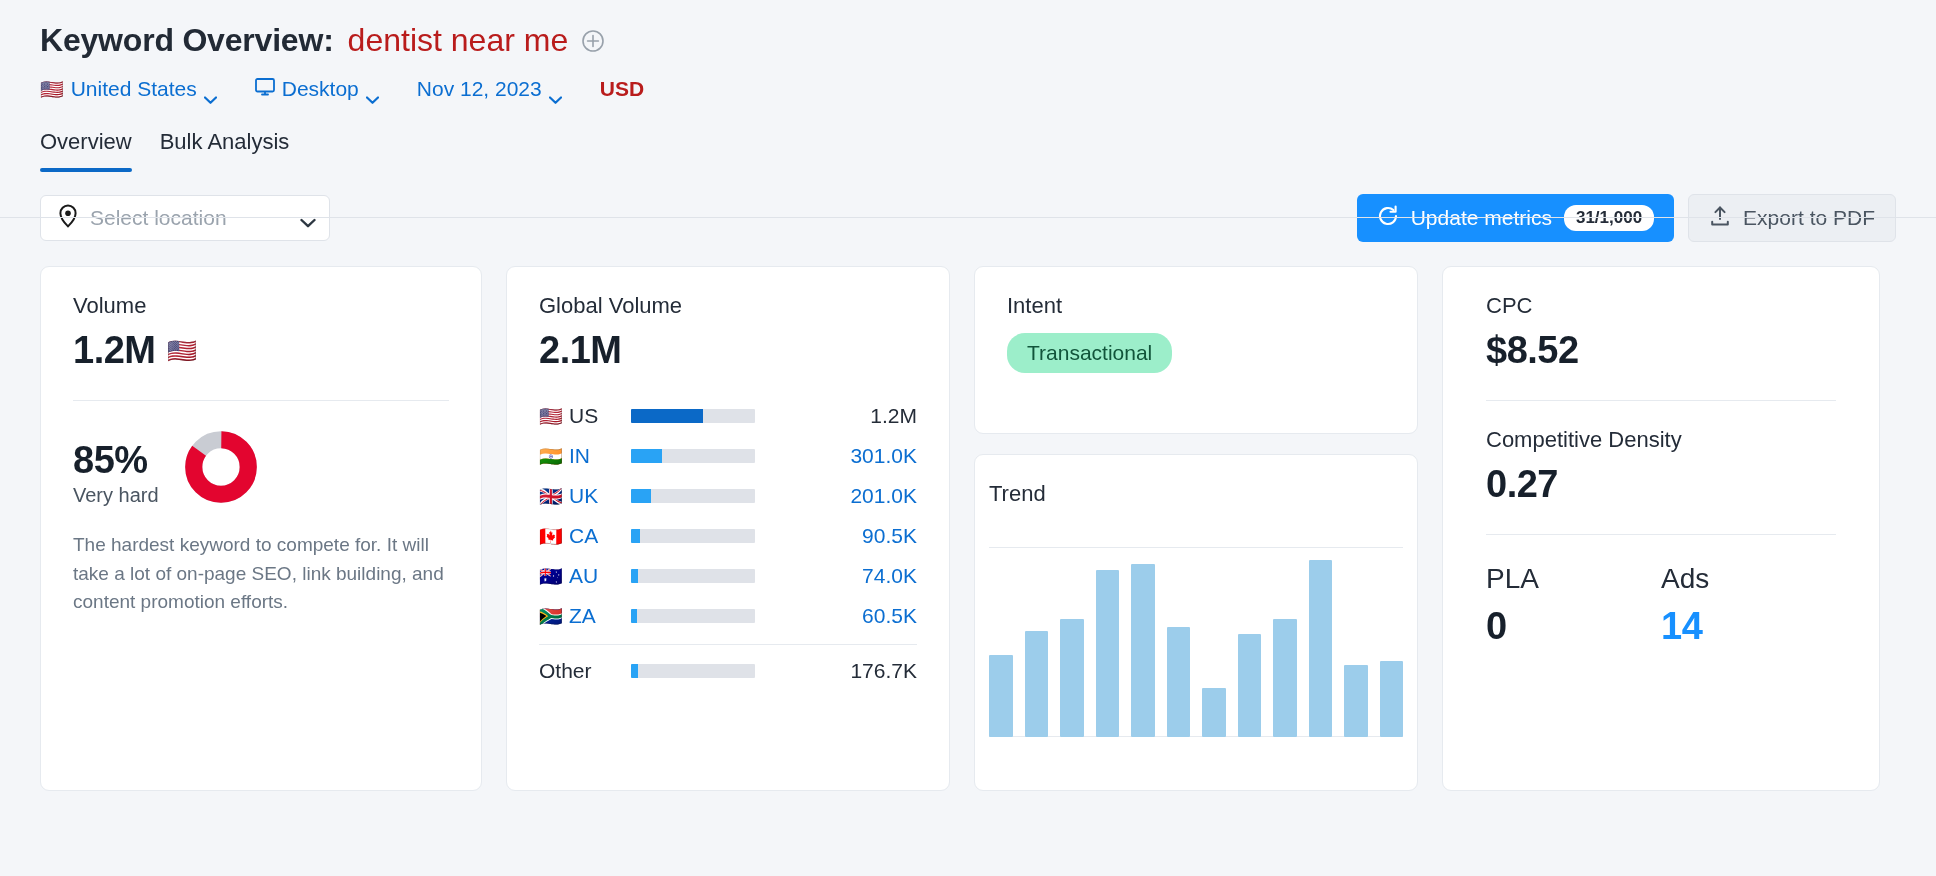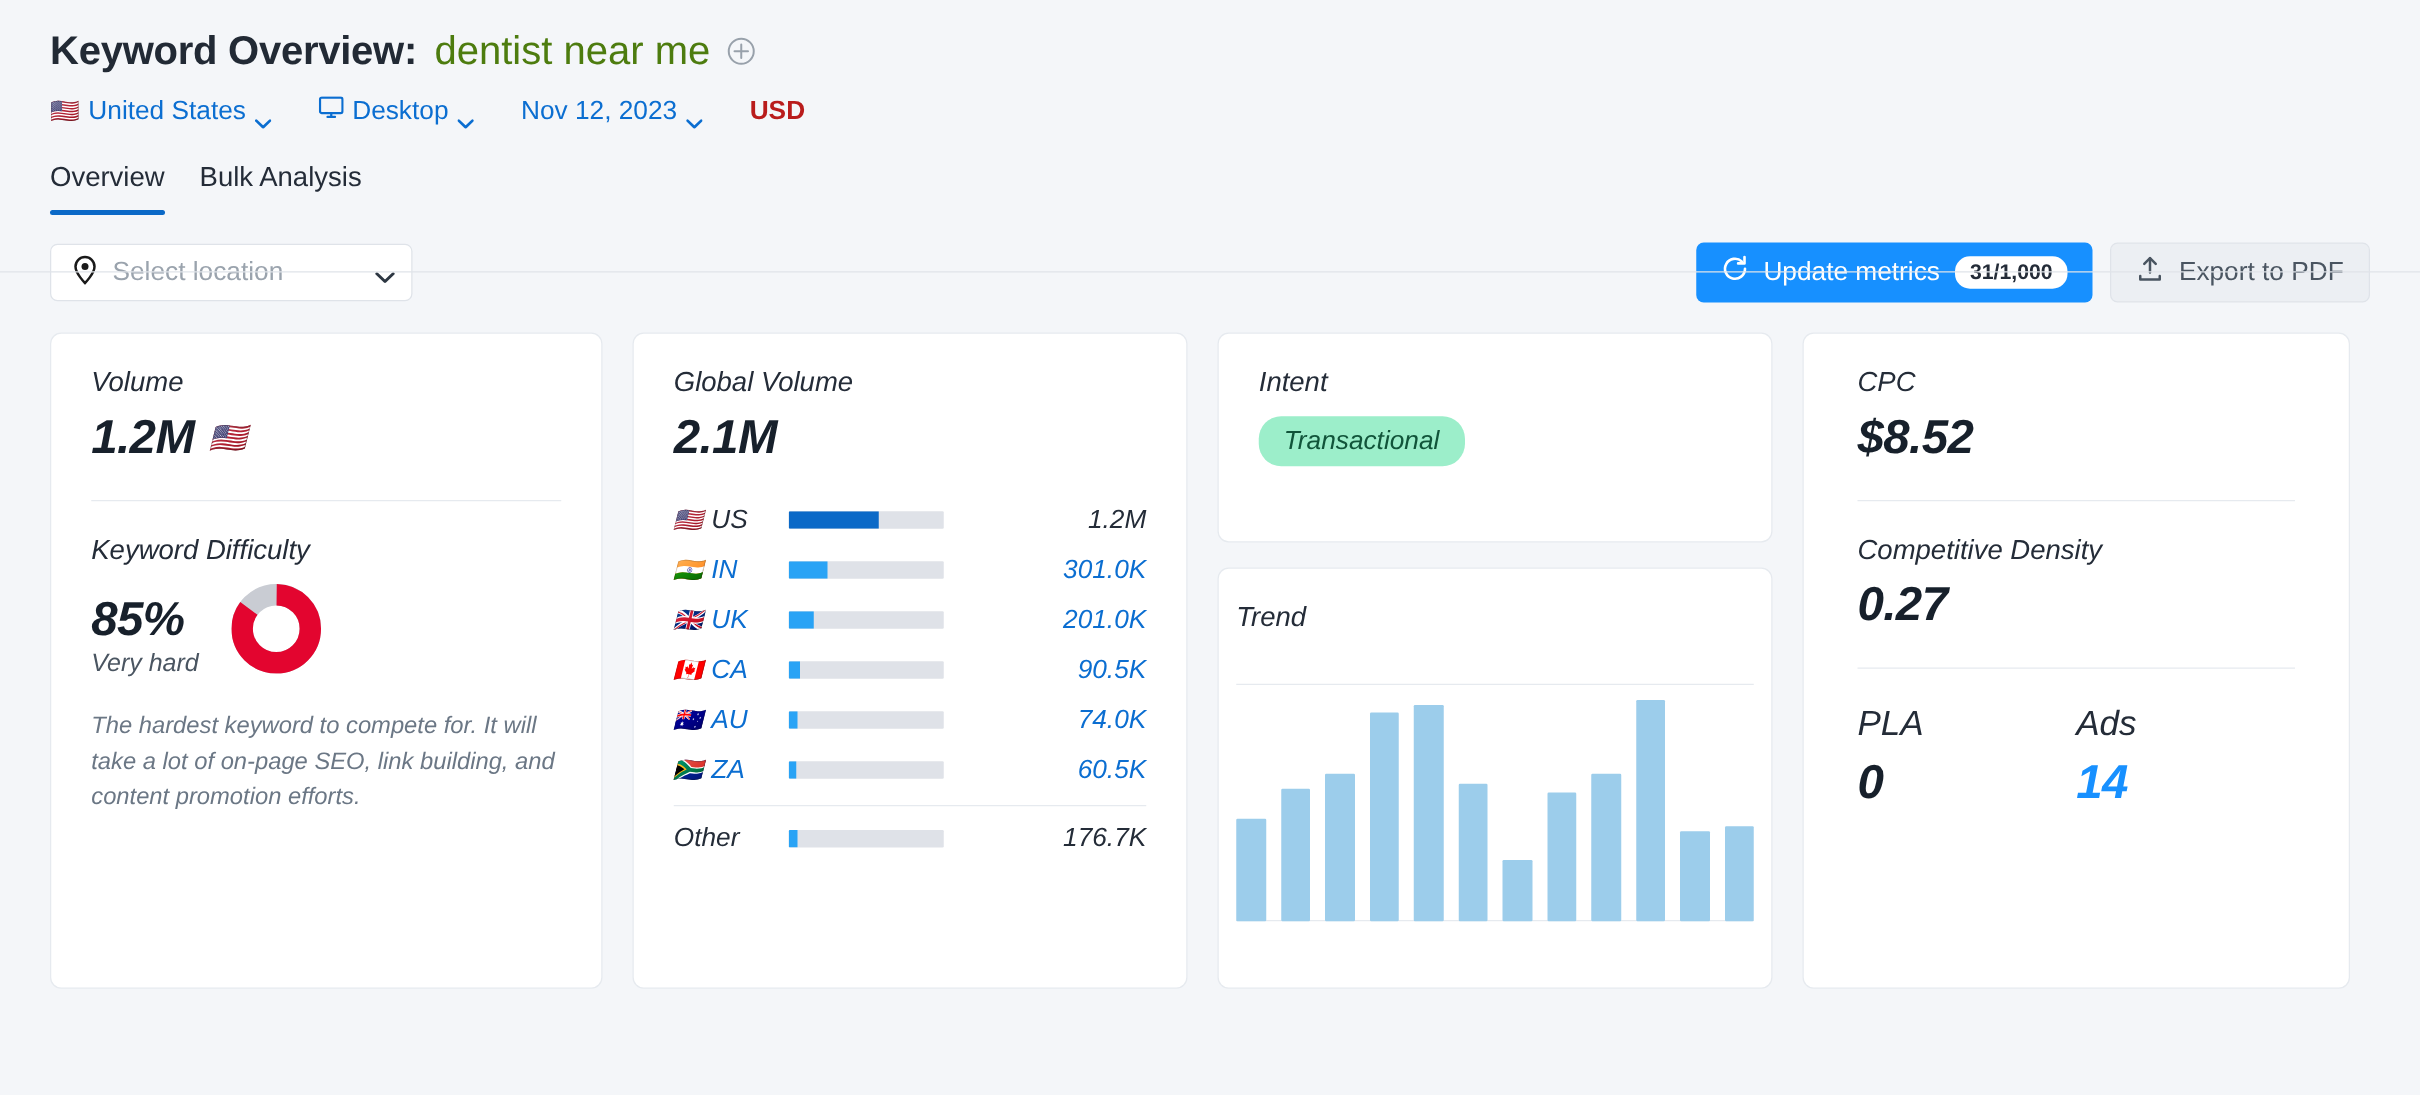--- a/index.html
+++ b/index.html
@@ -9,21 +9,21 @@
     font-family: "Liberation Sans", sans-serif;
     color: #242c38;
     overflow: hidden;
   }
   .page { position: relative; width: 1936px; height: 876px; }
 
   
   .header { padding: 22px 0 0 40px; }
   .title-row { display: flex; align-items: baseline; gap: 14px; }
   .title-main { font-size: 32px; font-weight: bold; letter-spacing: -0.2px; color: #222a35; }
-  .title-kw { font-size: 32px; font-weight: normal; color: #4d7c0f; }
+  .title-kw { font-size: 32px; font-weight: normal; color: #b91c1c; }
   .plus-icon {
     width: 26px; height: 26px; display: inline-block; position: relative;
     align-self: center; margin-left: -2px;
   }
   .plus-icon svg { display: block; }
 
   .meta-row { display: flex; align-items: center; gap: 0px; margin-top: 18px; }
   .meta-item { display: flex; align-items: center; gap: 7px; font-size: 21px; color: #0b6ed1; margin-right: 38px; cursor: pointer; }
   .meta-item .flagimg { font-size: 19px; line-height: 1; }
   .chev { width: 13px; height: 8px; display: inline-block; }
@@ -58,21 +58,21 @@
     font-size: 17px; font-weight: bold; padding: 4px 12px; line-height: 1.1;
   }
   .btn-export {
     display: flex; align-items: center; gap: 12px;
     background: #eceff3; color: #4a5561; border: 1px solid #dfe3e9; border-radius: 6px;
     height: 48px; padding: 0 20px; font-size: 21px; cursor: pointer;
     font-family: "Liberation Sans", sans-serif;
   }
 
   
-  .cards { display: flex; gap: 24px; padding: 24px 40px 0 40px; align-items: flex-start; font-style: italic; }
+  .cards { display: flex; gap: 24px; padding: 24px 40px 0 40px; align-items: flex-start; }
   .card {
     background: #fff; border: 1px solid #e6eaef; border-radius: 9px;
   }
   .card-vol { width: 442px; height: 525px; padding: 26px 32px; }
   .card-glob { width: 444px; height: 525px; padding: 26px 32px; }
   .col-mid { display: flex; flex-direction: column; gap: 20px; width: 444px; }
   .card-intent { height: 168px; padding: 26px 32px; }
   .card-trend { height: 337px; padding: 26px 14px; }
   .card-cpc { width: 438px; height: 525px; padding: 26px 43px; }
 
@@ -235,21 +235,20 @@
 
     <div class="card card-vol">
       <div class="card-label">Volume</div>
       <div class="card-big">
         <span>1.2M</span>
         <span class="flagimg">🇺🇸</span>
       </div>
       <div class="divider"></div>
 
       <div class="kd-block">
-        <div class="card-label">Keyword Difficulty</div>
         <div class="kd-row">
           <div>
             <div class="kd-num">85%</div>
             <div class="kd-sub">Very hard</div>
           </div>
           <div class="kd-donut">
             <svg width="72" height="72" viewBox="0 0 42 42">
               <circle cx="21" cy="21" r="15.9" fill="none" stroke="#c9ccd3" stroke-width="10"></circle>
               <circle id="kd-arc" cx="21" cy="21" r="15.9" fill="none" stroke="#e3052f" stroke-width="10" stroke-dasharray="85 15" stroke-dashoffset="25"></circle>
             </svg>

